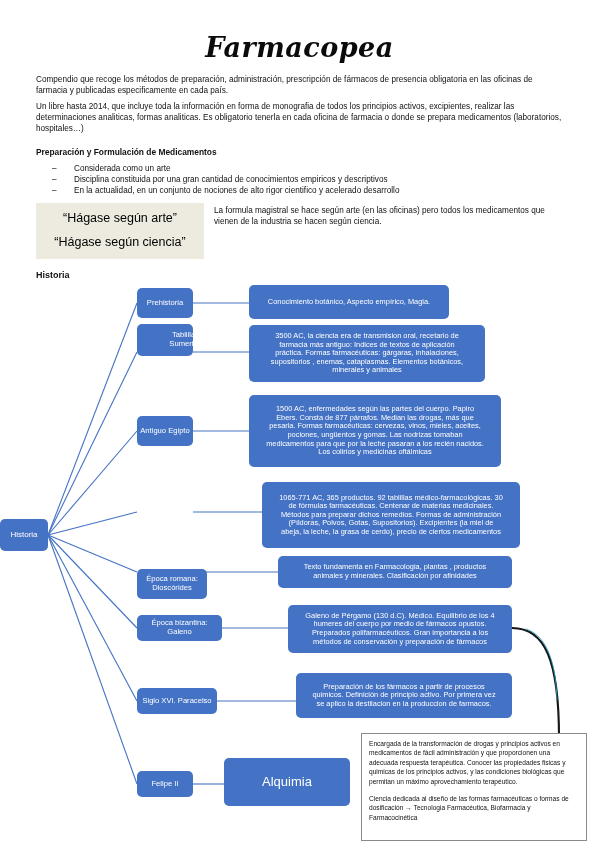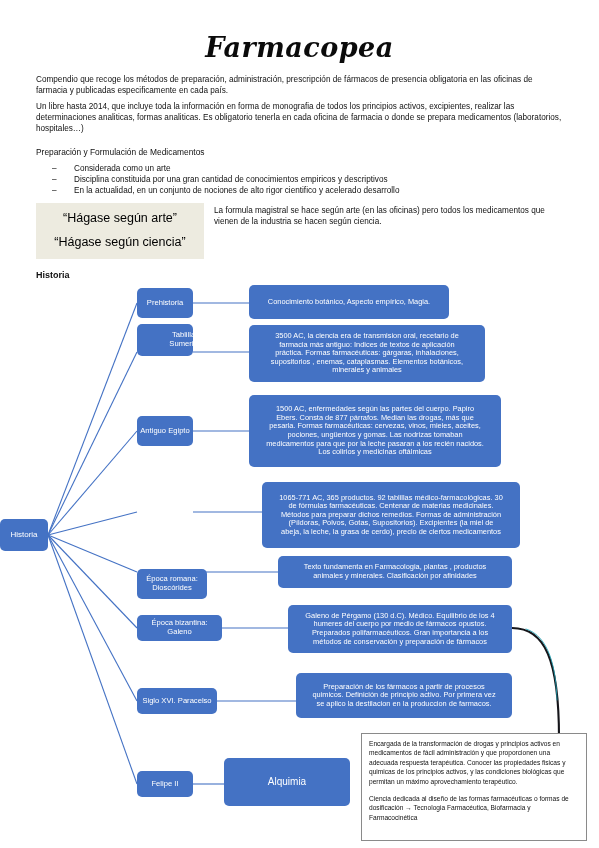--- a/index.html
+++ b/index.html
@@ -31,21 +31,21 @@
     font-size:8.2px;
     line-height:11.2px;
     color:#111111;
     text-align:left;
   }
   .p1{left:36px;top:74px;width:530px;}
   .p2{left:36px;top:101px;width:530px;}
 
   .subhead{
     position:absolute;left:36px;top:147px;
-    font-size:8.4px;font-weight:normal;color:#111;
+    font-size:8.4px;font-weight:bold;color:#111;
   }
 
   .bullets{
     position:absolute;left:52px;top:163px;width:500px;
     font-size:8.2px;line-height:11px;
   }
   .bullets .bl{display:flex;}
   .bullets .dash{width:22px;flex:0 0 22px;}
 
   
@@ -83,21 +83,21 @@
     display:flex;
     align-items:center;
     justify-content:center;
     text-align:center;
     box-sizing:border-box;
     line-height:1.16;
   }
   .node.root{font-size:8px;}
   .node.stage{font-size:7.6px;padding:2px 3px;}
   .node.detail{font-size:7.4px;padding:4px 16px;}
-  .node.alq{font-size:10px;justify-content:center;}
+  .node.alq{font-size:13px;justify-content:center;}
 
   
   .notebox{
     position:absolute;left:361px;top:733px;
     width:226px;height:108px;
     border:1px solid #8a8a8a;
     background:#ffffff;
     box-sizing:border-box;
     padding:5px 7px;
     font-size:6.6px;

